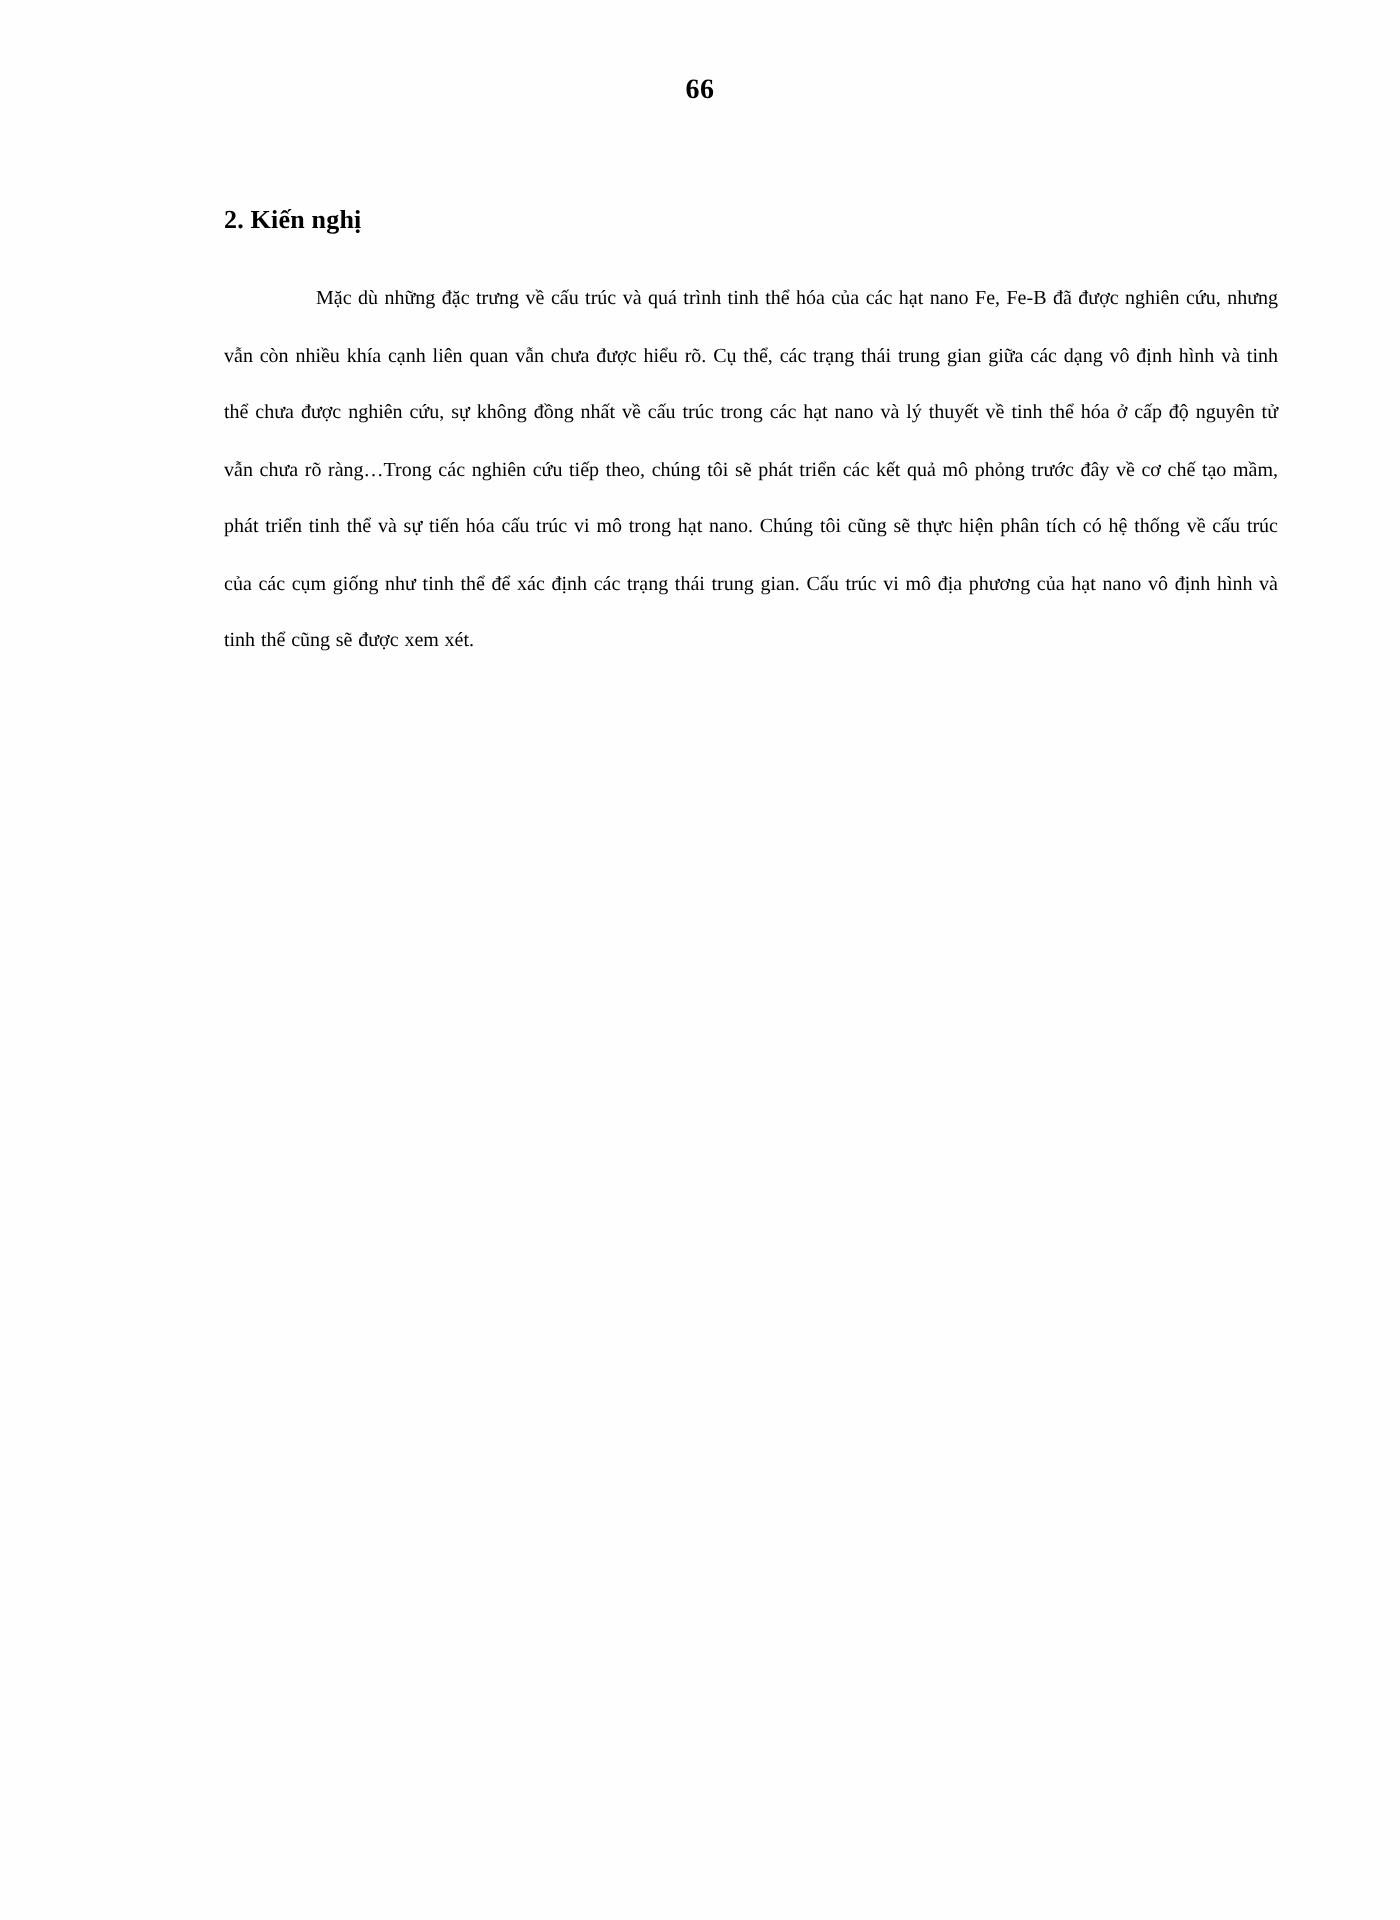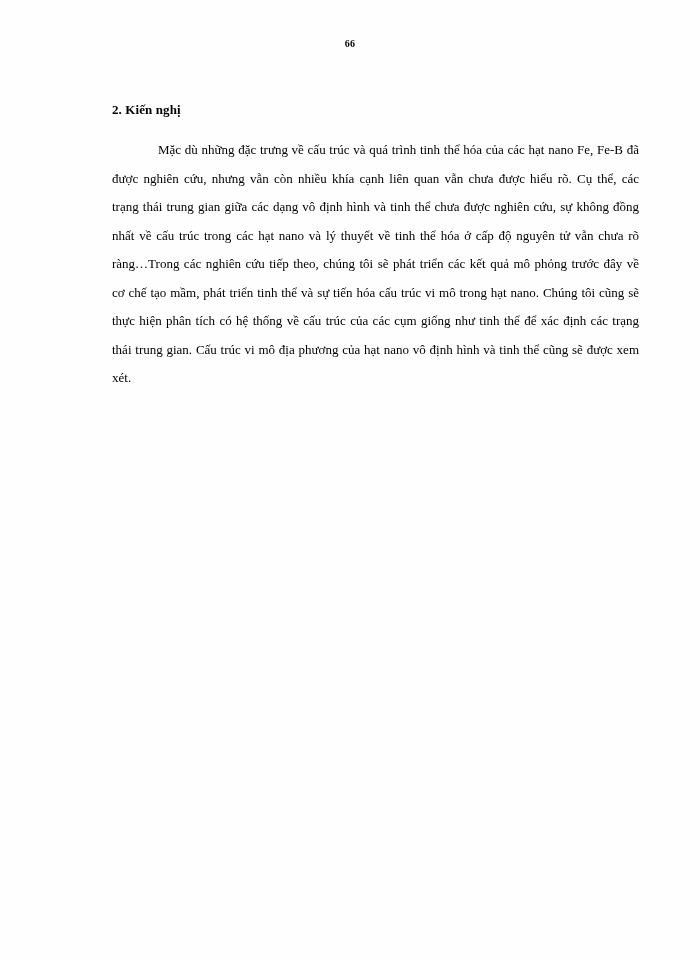--- a/index.html
+++ b/index.html
@@ -20,38 +20,38 @@
     height: 960px;
     box-sizing: border-box;
     background: #fefefe;
   }
   .page-number {
     position: absolute;
     top: 38px;
     left: 0;
     width: 700px;
     text-align: center;
-    font-size: 10px;
+    font-size: 14px;
     font-weight: bold;
     letter-spacing: 0.2px;
   }
   .content {
     position: absolute;
     top: 102px;
     left: 112px;
     width: 527px;
   }
   .section-heading {
     font-size: 13px;
     font-weight: bold;
     margin: 0 0 18px 0;
     letter-spacing: 0.1px;
   }
   .body-paragraph {
-    font-size: 13px;
+    font-size: 10px;
     line-height: 28.5px;
     text-align: justify;
     text-justify: inter-word;
     margin: 0;
     text-indent: 46px;
     word-spacing: 0.4px;
   }
 </style>
 </head>
 <body>

